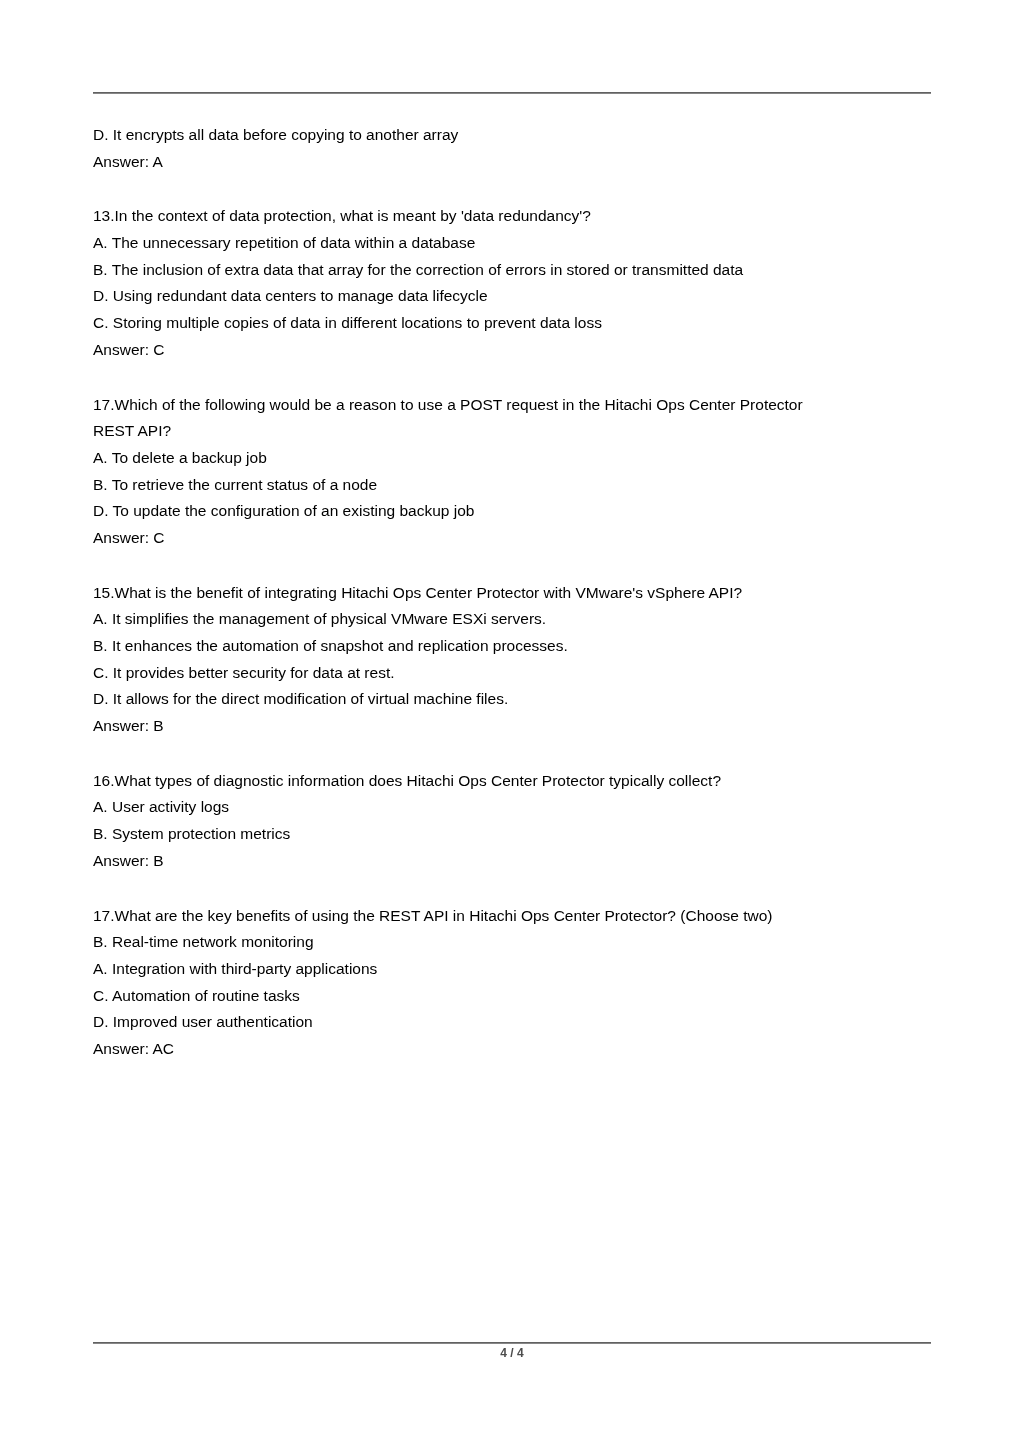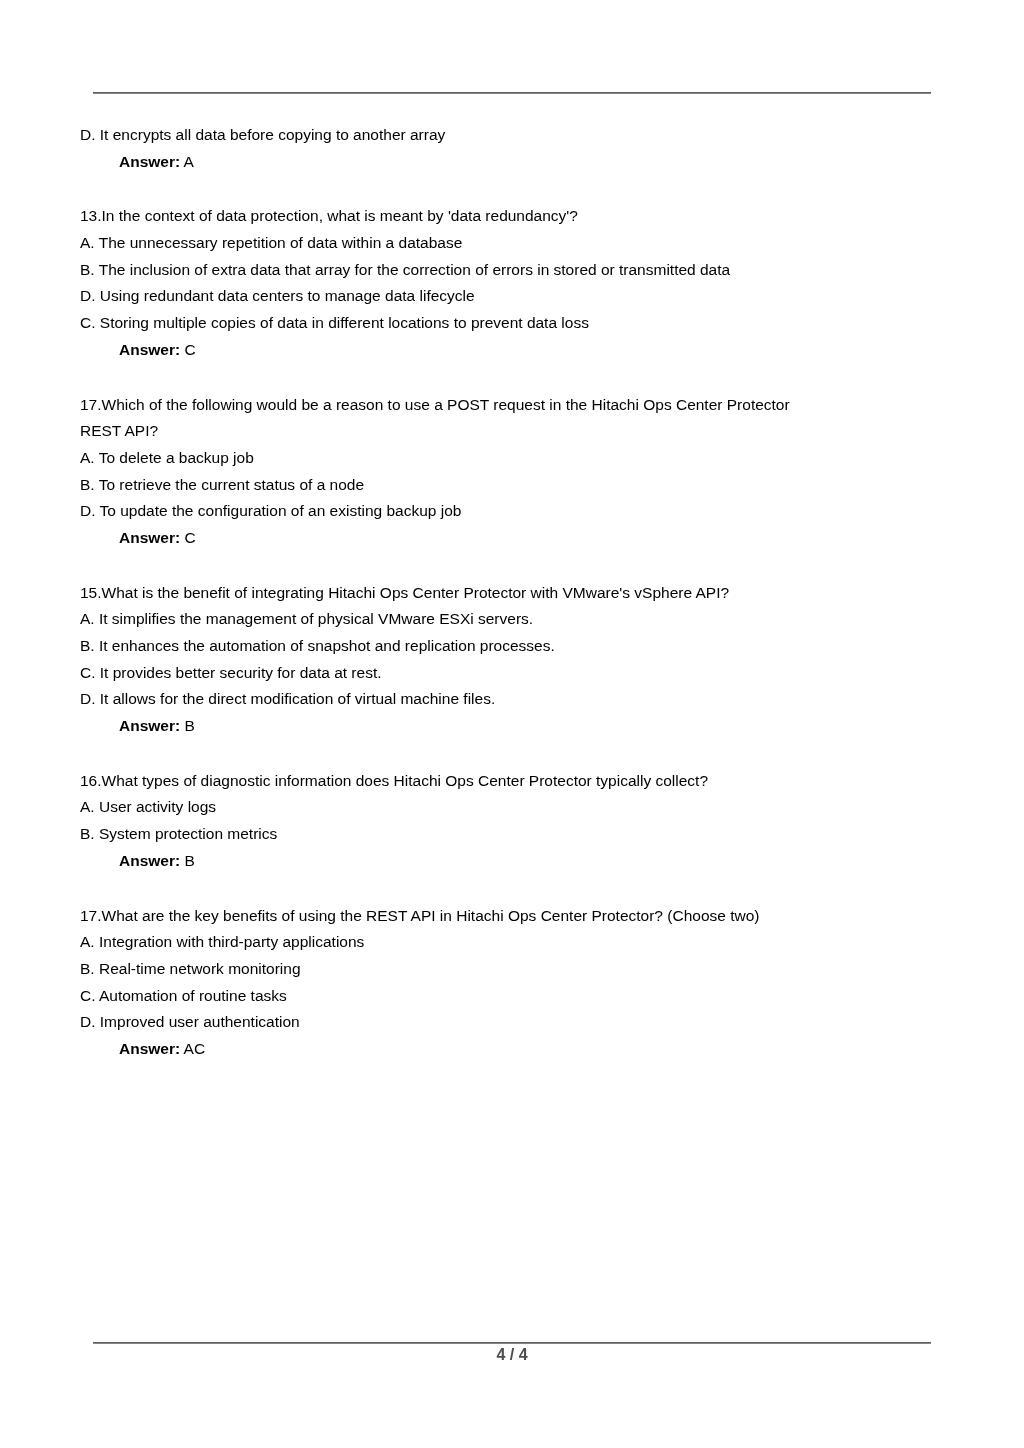--- a/index.html
+++ b/index.html
@@ -17,39 +17,39 @@
     position: absolute;
     left: 93px;
     width: 838px;
     height: 2px;
     background: linear-gradient(to bottom, #4e4e4e, #9a9a9a);
   }
   .rule-top { top: 92px; }
   .rule-bottom { top: 1342px; }
   .content {
     position: absolute;
-    left: 80px;
+    left: 93px;
     top: 122px;
     width: 838px;
   }
   .block { margin: 0 0 28px 0; }
   .line {
     height: 26.7px;
     line-height: 26.7px;
     white-space: nowrap;
   }
-  .answer-label { font-weight: bold; margin-left: 39px; }
+  .answer-label { font-weight: normal; }
   .page-number {
     position: absolute;
     top: 1346px;
     left: 0;
     width: 100%;
     text-align: center;
     font-weight: bold;
-    font-size: 16px;
+    font-size: 12px;
     color: #4d4d4d;
   }
 </style>
 </head>
 <body>
 
 <div class="page">
 
   <div class="rule rule-top"></div>
 
@@ -89,22 +89,22 @@
 
     <div class="block">
       <div class="line">16.What types of diagnostic information does Hitachi Ops Center Protector typically collect?</div>
       <div class="line">A. User activity logs</div>
       <div class="line">B. System protection metrics</div>
       <div class="line"><span class="answer-label">Answer:</span><span> </span><span>B</span></div>
     </div>
 
     <div class="block">
       <div class="line">17.What are the key benefits of using the REST API in Hitachi Ops Center Protector? (Choose two)</div>
+      <div class="line">B. Real-time network monitoring</div>
       <div class="line">A. Integration with third-party applications</div>
-      <div class="line">B. Real-time network monitoring</div>
       <div class="line">C. Automation of routine tasks</div>
       <div class="line">D. Improved user authentication</div>
       <div class="line"><span class="answer-label">Answer:</span><span> </span><span>AC</span></div>
     </div>
 
   </div>
 
   <div class="rule rule-bottom"></div>
   <div class="page-number">4 / 4</div>
 

